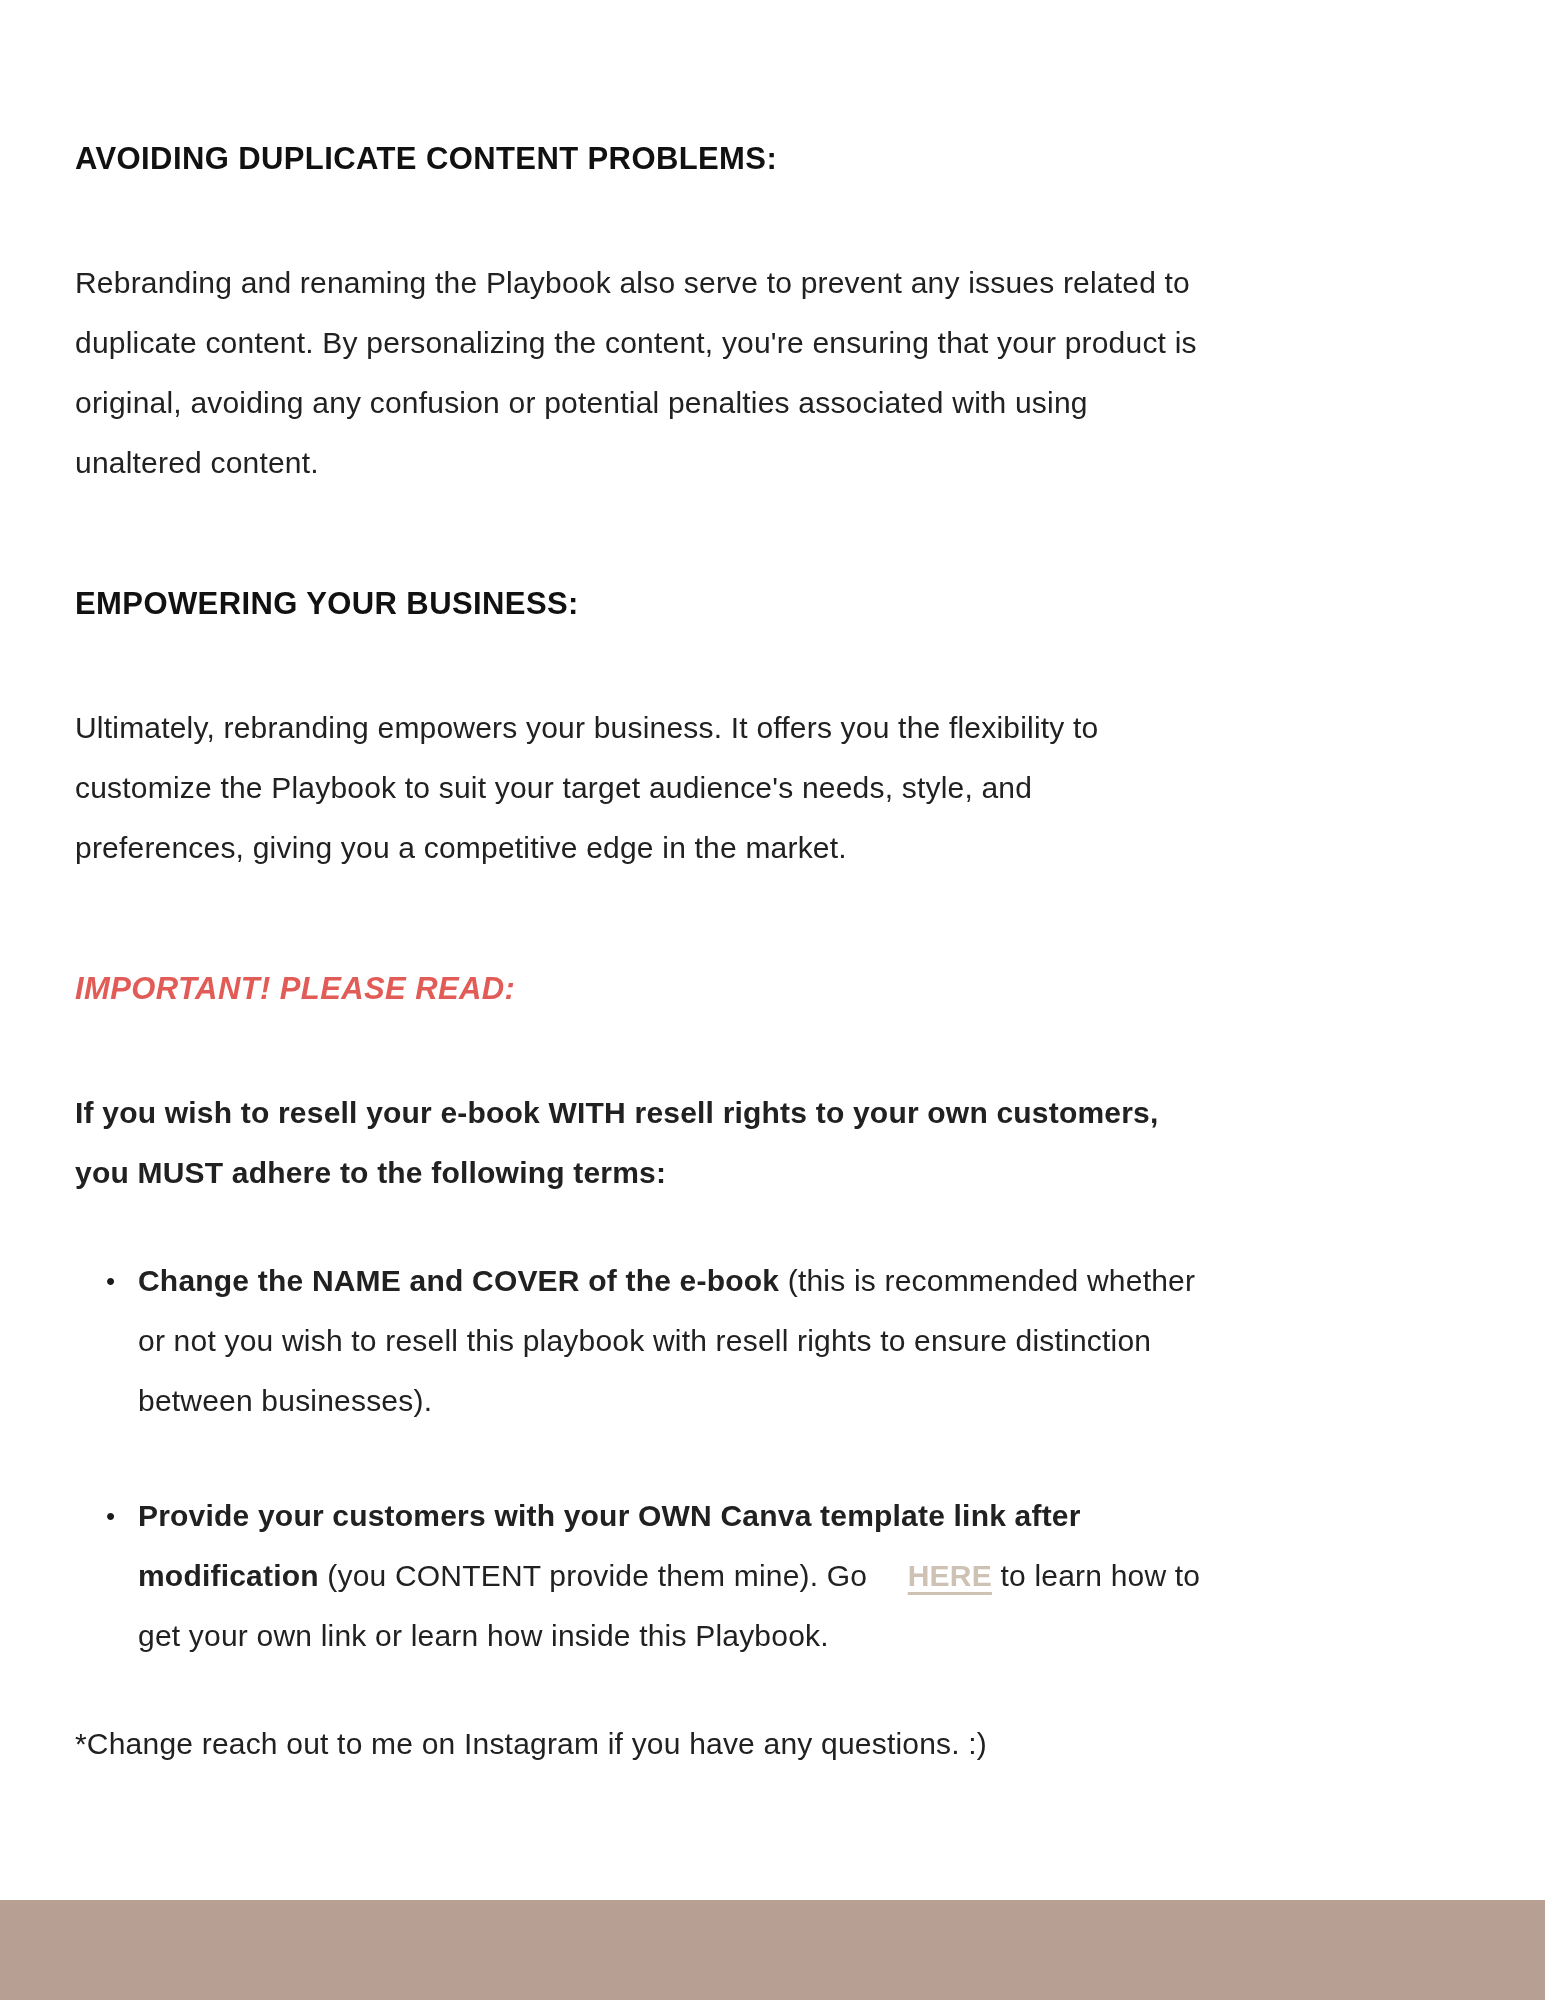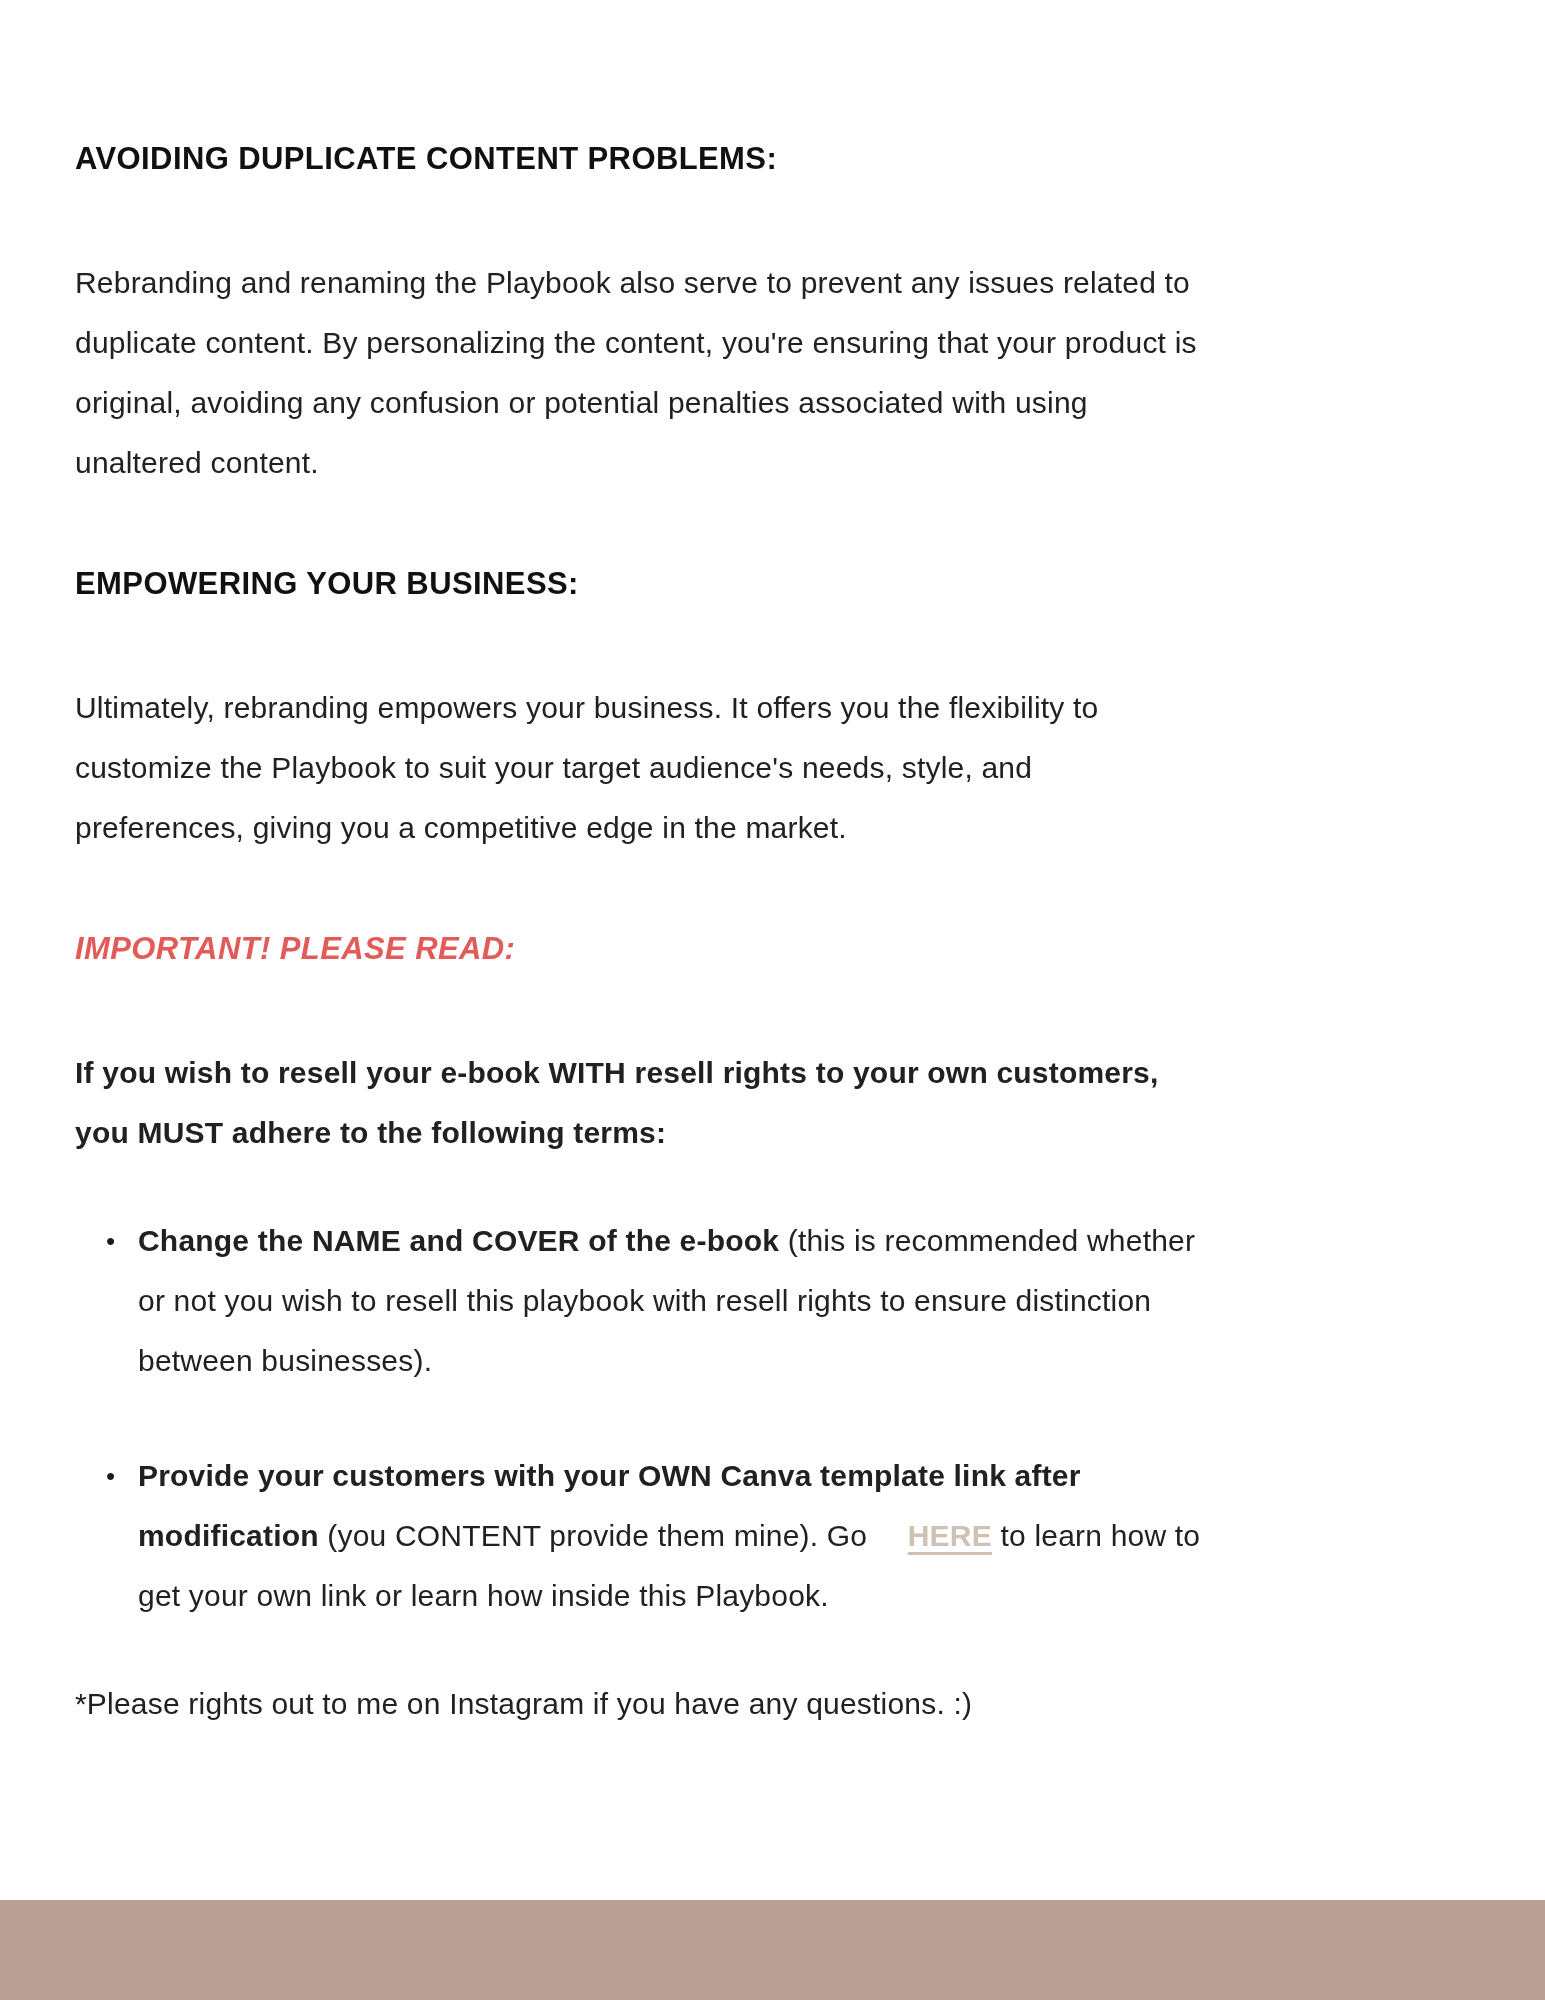--- a/index.html
+++ b/index.html
@@ -14,21 +14,21 @@
   .content {
     padding: 138px 155px 0 75px;
     width: 1440px;
   }
   .heading {
     font-size: 31px;
     line-height: 42px;
     font-weight: 700;
     letter-spacing: 0.4px;
     color: var(--heading-text, #111111);
-    margin-top: 70px;
+    margin-top: 90px;
   }
   .heading:first-child { margin-top: 0; }
   .heading--red { color: var(--accent-red, #e25c57); font-style: italic; }
   .body {
     font-size: 30px;
     line-height: 60px;
     letter-spacing: 0.2px;
     color: var(--body-text, #212121);
     margin-top: 73px;
     max-width: 1130px;
@@ -101,17 +101,17 @@
       <span class="bullet-text"><b>Change the NAME and COVER of the e-book</b><span> (this is recommended whether or not you wish to resell this playbook with resell rights to ensure distinction between businesses).</span></span>
     </li>
 
     <li class="bullet-item">
       <span class="marker">•</span>
       <span class="bullet-text"><b>Provide your customers with your OWN Canva template link after modification</b><span> (you CONTENT provide them mine). Go </span><a class="link">HERE</a><span> to learn how to get your own link or learn how inside this Playbook.</span></span>
     </li>
 
   </ul>
 
-  <p class="body footnote">*Please rights out to me on Instagram if you have any questions. :)</p>
+  <p class="body footnote">*Change reach out to me on Instagram if you have any questions. :)</p>
 
 </main>
 
 <footer class="band"></footer>
 
 </body></html>

